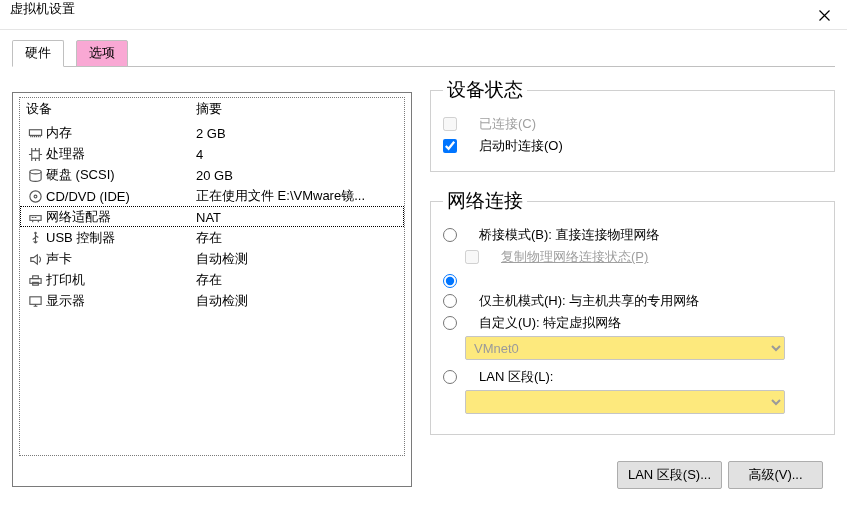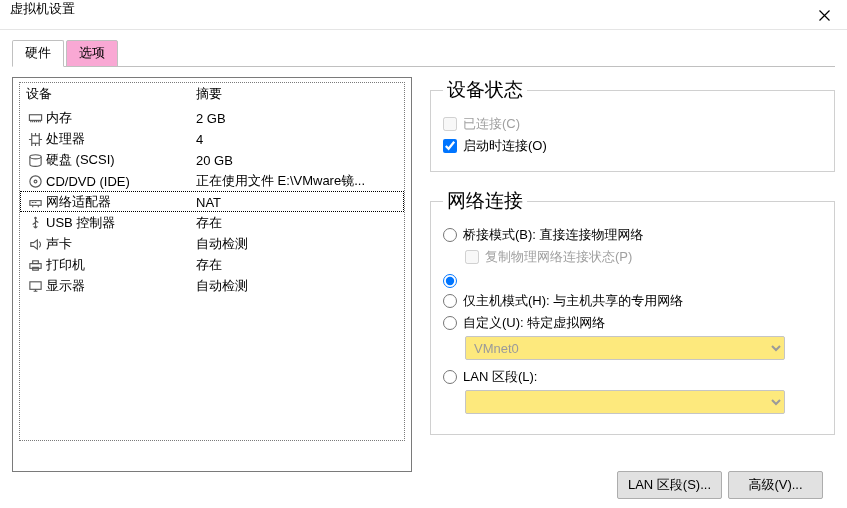--- a/index.html
+++ b/index.html
@@ -33,21 +33,21 @@
     content: "";
     position: absolute;
     left: 12px; right: 12px; bottom: 0;
     border-bottom: 1px solid #c0c0c0;
     z-index: 0;
   }
   .tab {
     padding: 3px 12px 4px;
     border: 1px solid #c0c0c0;
     background: #fff;
-    margin-right: 2px;
+    margin-right: 12px;
     position: relative;
     z-index: 1;
     cursor: default;
     border-radius: 2px 2px 0 0;
   }
   .tab.active {
     border-bottom: 1px solid #fff;
     background: #fff;
   }
   .tab.inactive {
@@ -56,20 +56,21 @@
   .content {
     display: flex;
     padding: 10px 12px 0 12px;
     gap: 18px;
   }
   .left {
     width: 400px;
     border: 1px solid #7a7a7a;
     padding: 4px 0 30px 0;
     height: 395px;
+    margin-top: 15px;
   }
   .left-inner {
     border: 1px dotted #7a7a7a;
     margin: 0 6px;
     height: 100%;
     overflow: hidden;
   }
   .hdr {
     display: flex;
     padding: 2px 6px 4px 6px;
@@ -117,55 +118,56 @@
     padding: 8px 12px 12px 12px;
     margin: 0;
   }
   fieldset legend {
     padding: 0 4px;
     font-size: 19px;
   }
   .chk, .rad {
     display: flex; align-items: center;
     margin: 4px 0;
-    gap: 6px;
+    gap: 22px;
     cursor: default;
   }
   .chk input, .rad input {
     width: 14px; height: 14px;
     margin: 0;
   }
   .chk.disabled, .rad .sub.disabled, .disabled {
     color: #a0a0a0;
   }
   .indent {
     margin-left: 22px;
     margin-top: 4px;
     margin-bottom: 8px;
+    text-decoration: underline;
   }
   select {
     width: 320px;
     height: 24px;
     font-family: inherit;
     font-size: 13px;
     border: 1px solid #adadad;
     background: #e5e5e5;
     border-radius: 2px;
     padding: 0 4px;
   }
   select:disabled {
     color: #707070;
     background: #fde047;
   }
   .btnrow {
     display: flex;
     justify-content: flex-end;
     gap: 6px;
     padding-right: 12px;
-    margin-top: 20px;
+    margin-top: 10px;
   }
   button.std {
     font-family: inherit;
     font-size: 13px;
     padding: 4px 10px;
     min-width: 95px;
     height: 28px;
     background: #e1e1e1;
     border: 1px solid #adadad;
     border-radius: 2px;

